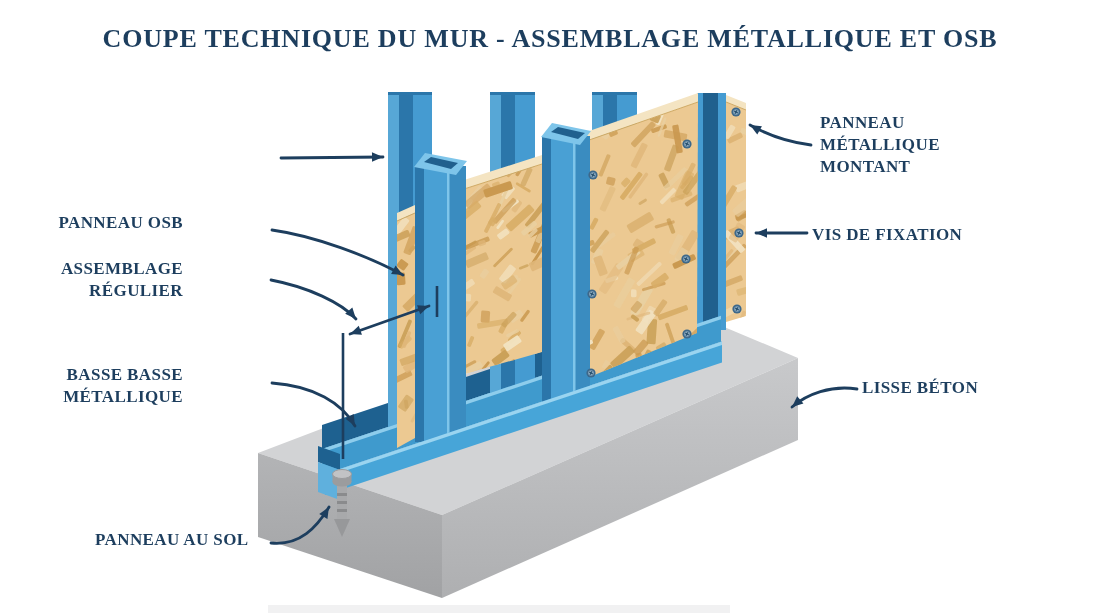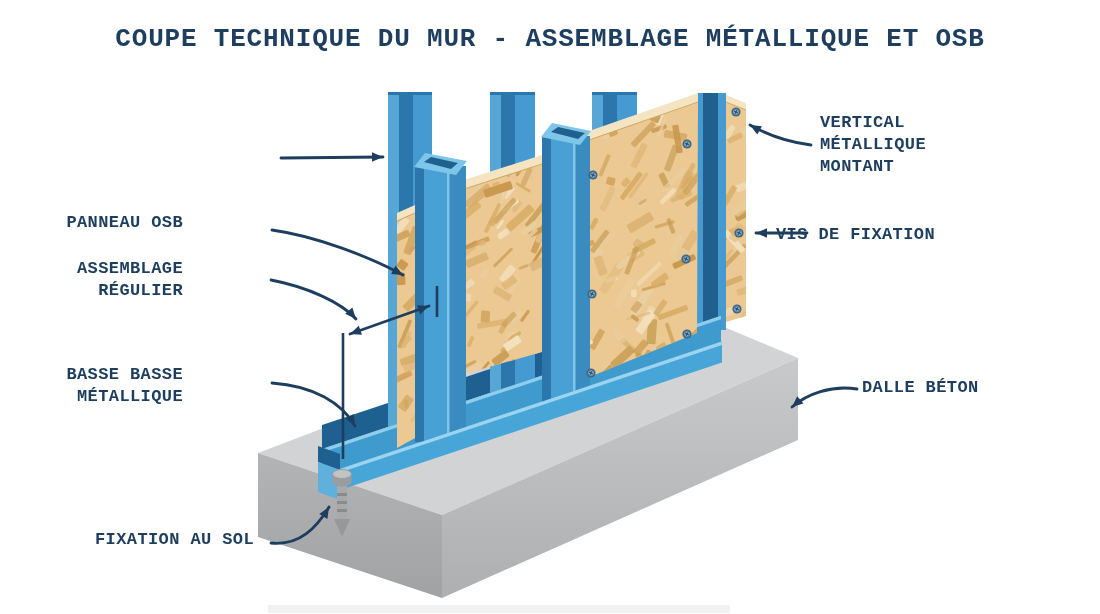--- a/index.html
+++ b/index.html
@@ -1,17 +1,17 @@
 <!DOCTYPE html>
 <html><head>
 <meta charset="utf-8">
 <style>
   html,body{margin:0;padding:0;background:#ffffff;}
   #stage{position:relative;width:1016px;height:614px;background:#ffffff;overflow:hidden;
-         font-family:Liberation Mono, monospace;}
+         font-family:Liberation Serif, serif;}
   #diagram-svg{position:absolute;left:0;top:0;}
   .lbl{position:absolute;color:#1d3e5e;font-weight:bold;font-size:17px;line-height:22px;
        letter-spacing:.4px;white-space:nowrap;z-index:5;}
   .lbl.right{text-align:right;}
   #title{position:absolute;left:0;top:24px;width:1100px;text-align:center;color:#1d3e5e;
          font-weight:bold;font-size:26px;letter-spacing:.8px;z-index:5;}
 </style>
 </head>
 <body>
 
@@ -402,35 +402,35 @@
       </g>
       <g>
         <path d="M807,233 L756,233" fill="none" stroke="#1d3e5e" stroke-width="2.8" stroke-linecap="round"></path>
         <polygon points="756,233 767,228.25 767,237.75" fill="#1d3e5e"></polygon>
       </g>
     </svg>
 
   <div id="title">COUPE TECHNIQUE DU MUR - ASSEMBLAGE MÉTALLIQUE ET OSB</div>
 
   <div class="lbl" style="left:820px;top:112px;">
-    <div>VERTICAL</div>
+    <div>PANNEAU</div>
     <div>MÉTALLIQUE</div>
     <div>MONTANT</div>
   </div>
 
-  <div class="lbl" style="left:776px;top:224px;">VIS DE FIXATION</div>
+  <div class="lbl" style="left:812px;top:224px;">VIS DE FIXATION</div>
 
   <div class="lbl right" style="right:833px;top:212px;">PANNEAU OSB</div>
 
   <div class="lbl right" style="right:833px;top:258px;">
     <div>ASSEMBLAGE</div>
     <div>RÉGULIER</div>
   </div>
 
   <div class="lbl right" style="right:833px;top:364px;">
     <div>BASSE BASSE</div>
     <div>MÉTALLIQUE</div>
   </div>
 
-  <div class="lbl" style="left:95px;top:529px;">FIXATION AU SOL</div>
-
-  <div class="lbl" style="left:862px;top:377px;">DALLE BÉTON</div>
+  <div class="lbl" style="left:95px;top:529px;">PANNEAU AU SOL</div>
+
+  <div class="lbl" style="left:862px;top:377px;">LISSE BÉTON</div>
 </div>
 
 </body></html>

